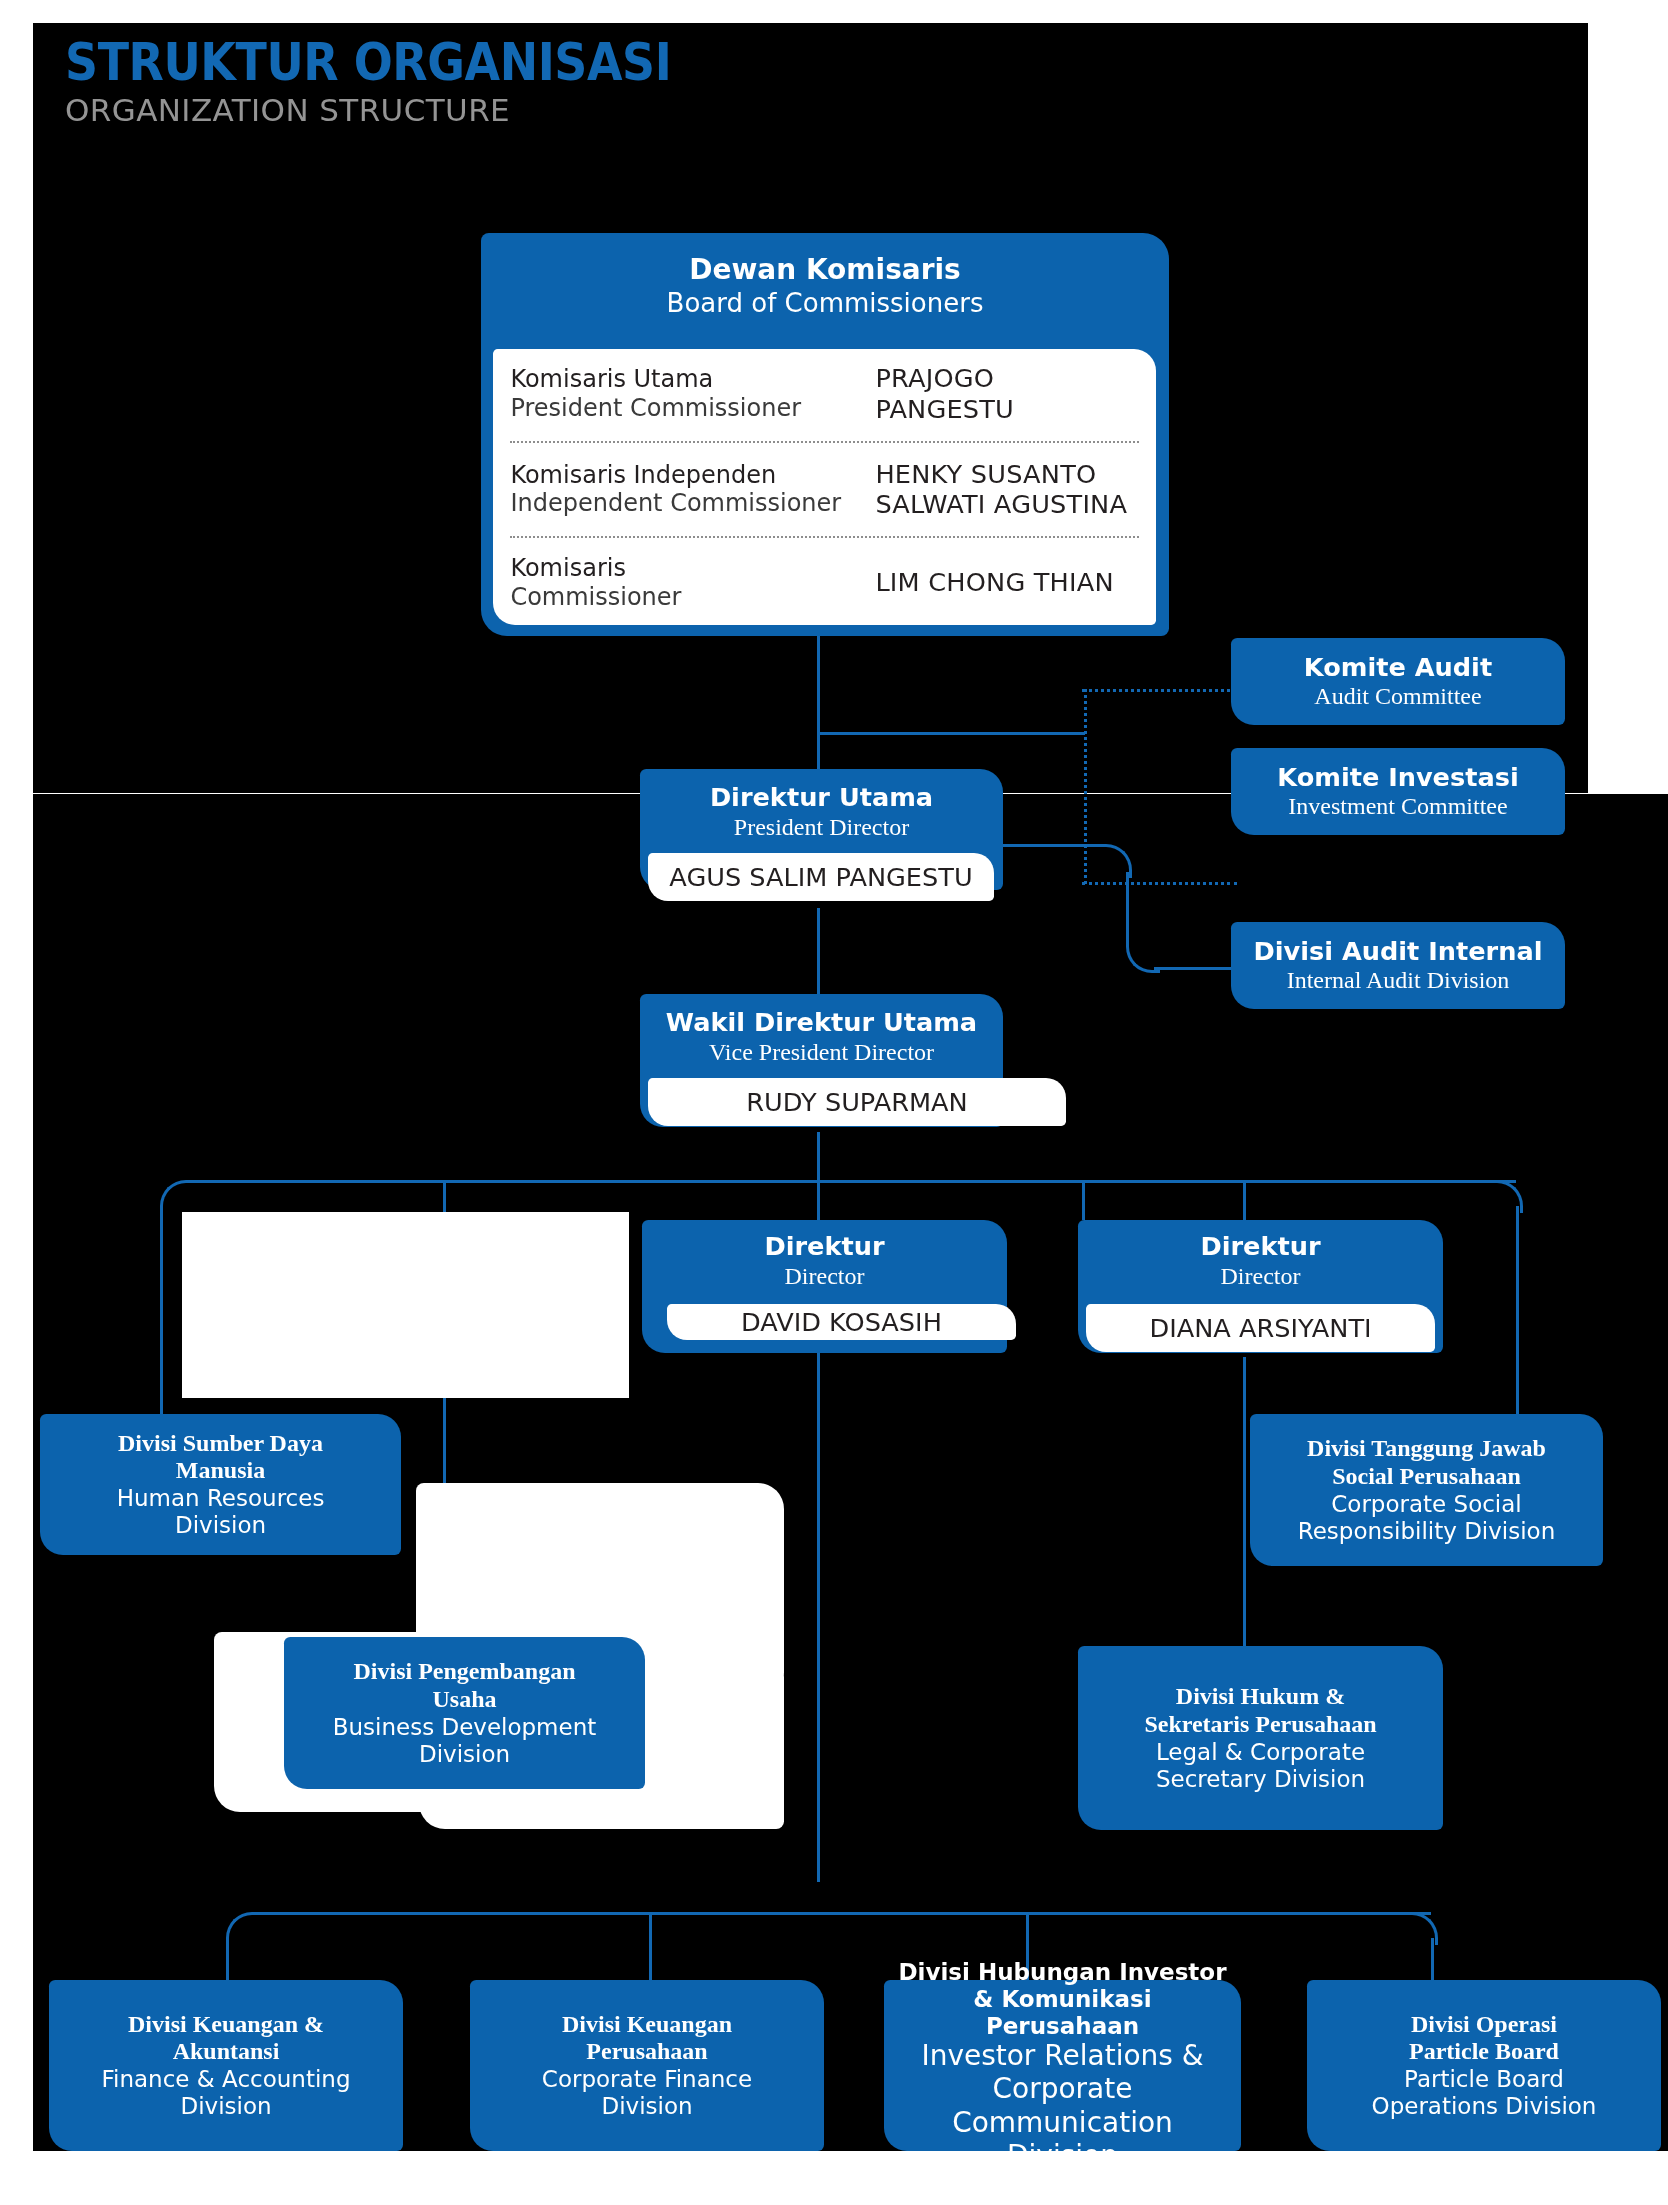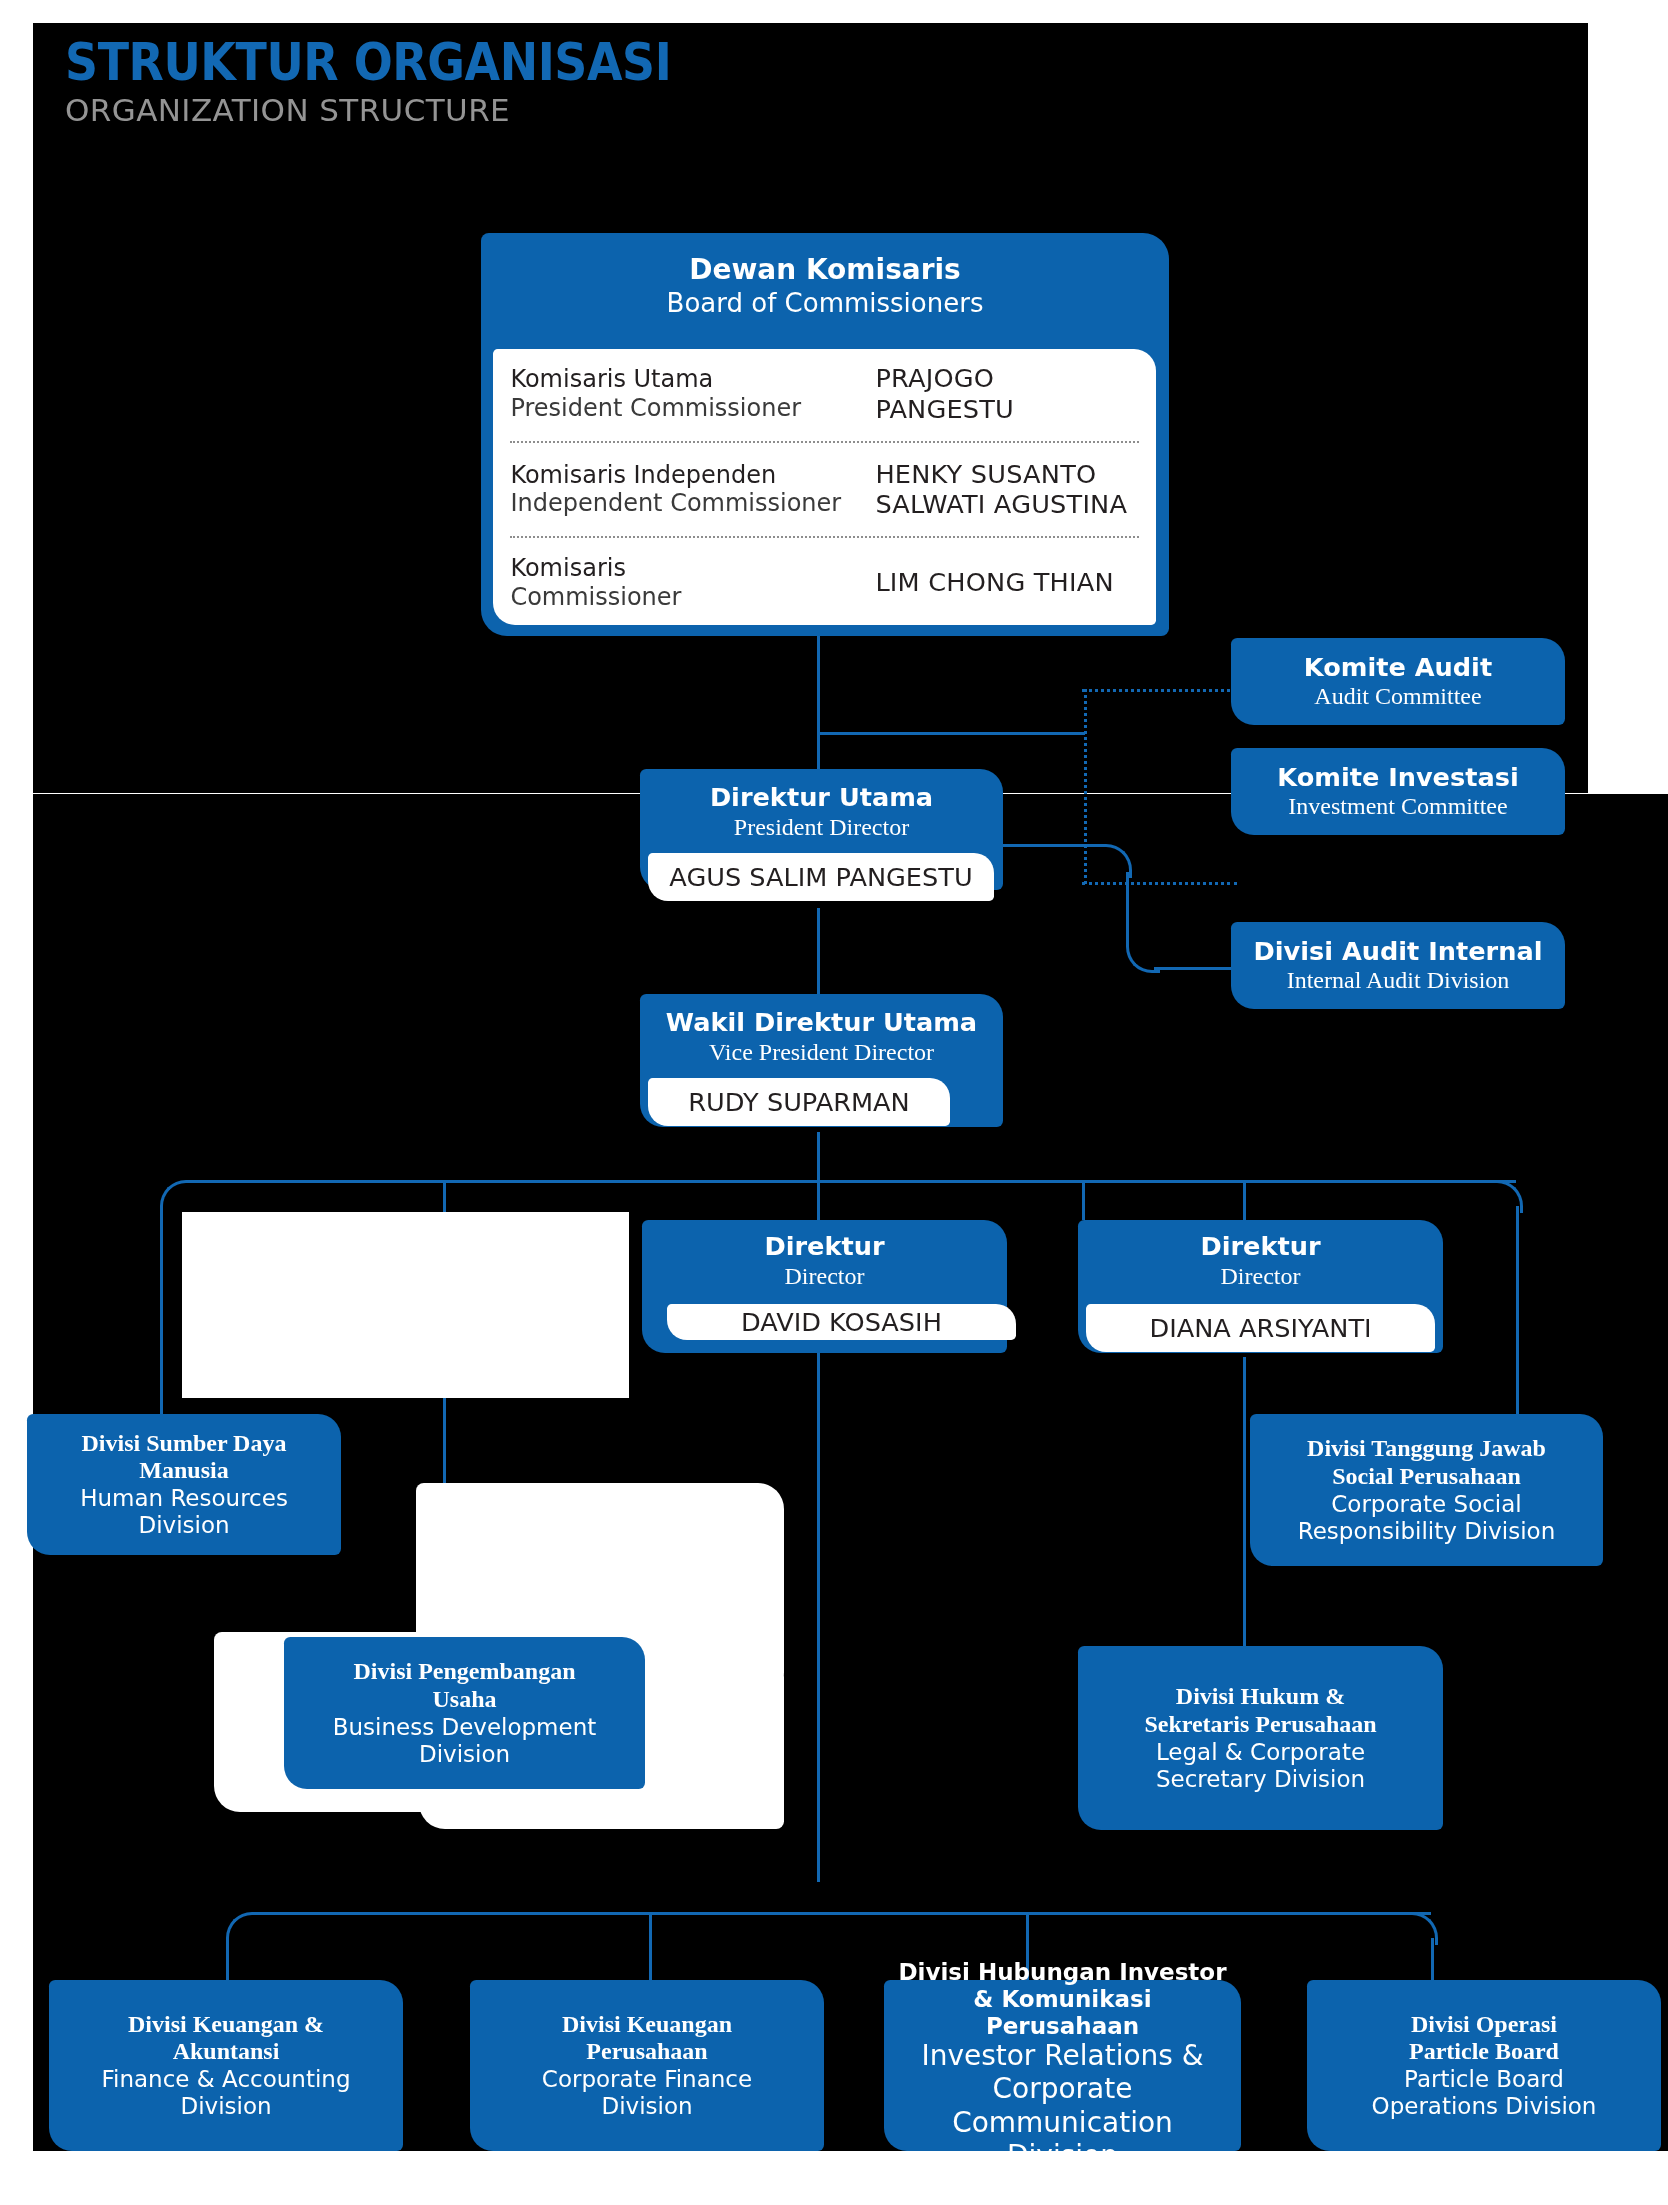--- a/index.html
+++ b/index.html
@@ -188,21 +188,21 @@
 </div>
 <div class="namebox" style="left:648px;top:853px;width:346px;height:48px;">
   <span class="fs-33">AGUS SALIM PANGESTU</span>
 </div>
 
 <div class="card" style="left:640px;top:994px;width:363px;height:133px;
      justify-content:flex-start;padding-top:14px;">
   <div class="id fs-33">Wakil Direktur Utama</div>
   <div class="en fs-31">Vice President Director</div>
 </div>
-<div class="namebox" style="left:648px;top:1078px;width:302px;height:48px;">
+<div class="namebox" style="left:648px;top:1078px;width:418px;height:48px;">
   <span class="fs-33">RUDY SUPARMAN</span>
 </div>
 
 <div class="card" style="left:642px;top:1220px;width:365px;height:133px;
      justify-content:flex-start;padding-top:12.4px;">
   <div class="id fs-33">Direktur</div>
   <div class="en fs-31">Director</div>
 </div>
 <div class="namebox" style="left:650px;top:1304px;width:349px;height:36px;margin-left:17px;">
   <span class="fs-33">DAVID KOSASIH</span>
@@ -210,21 +210,21 @@
 
 <div class="card" style="left:1078px;top:1220px;width:365px;height:133px;
      justify-content:flex-start;padding-top:12.4px;">
   <div class="id fs-33">Direktur</div>
   <div class="en fs-31">Director</div>
 </div>
 <div class="namebox" style="left:1086px;top:1304px;width:349px;height:48px;">
   <span class="fs-33">DIANA ARSIYANTI</span>
 </div>
 
-<div class="card" style="left:27px;top:1414px;width:314px;height:141px;">
+<div class="card" style="left:40px;top:1414px;width:361px;height:141px;">
   <div class="id fs-31">Divisi Sumber Daya</div>
   <div class="id fs-31">Manusia</div>
   <div class="en fs-30">Human Resources</div>
   <div class="en fs-30">Division</div>
 </div>
 
 <div class="card" style="left:1250px;top:1414px;width:353px;height:152px;">
   <div class="id fs-31">Divisi Tanggung Jawab</div>
   <div class="id fs-31">Social Perusahaan</div>
   <div class="en fs-30">Corporate Social</div>

